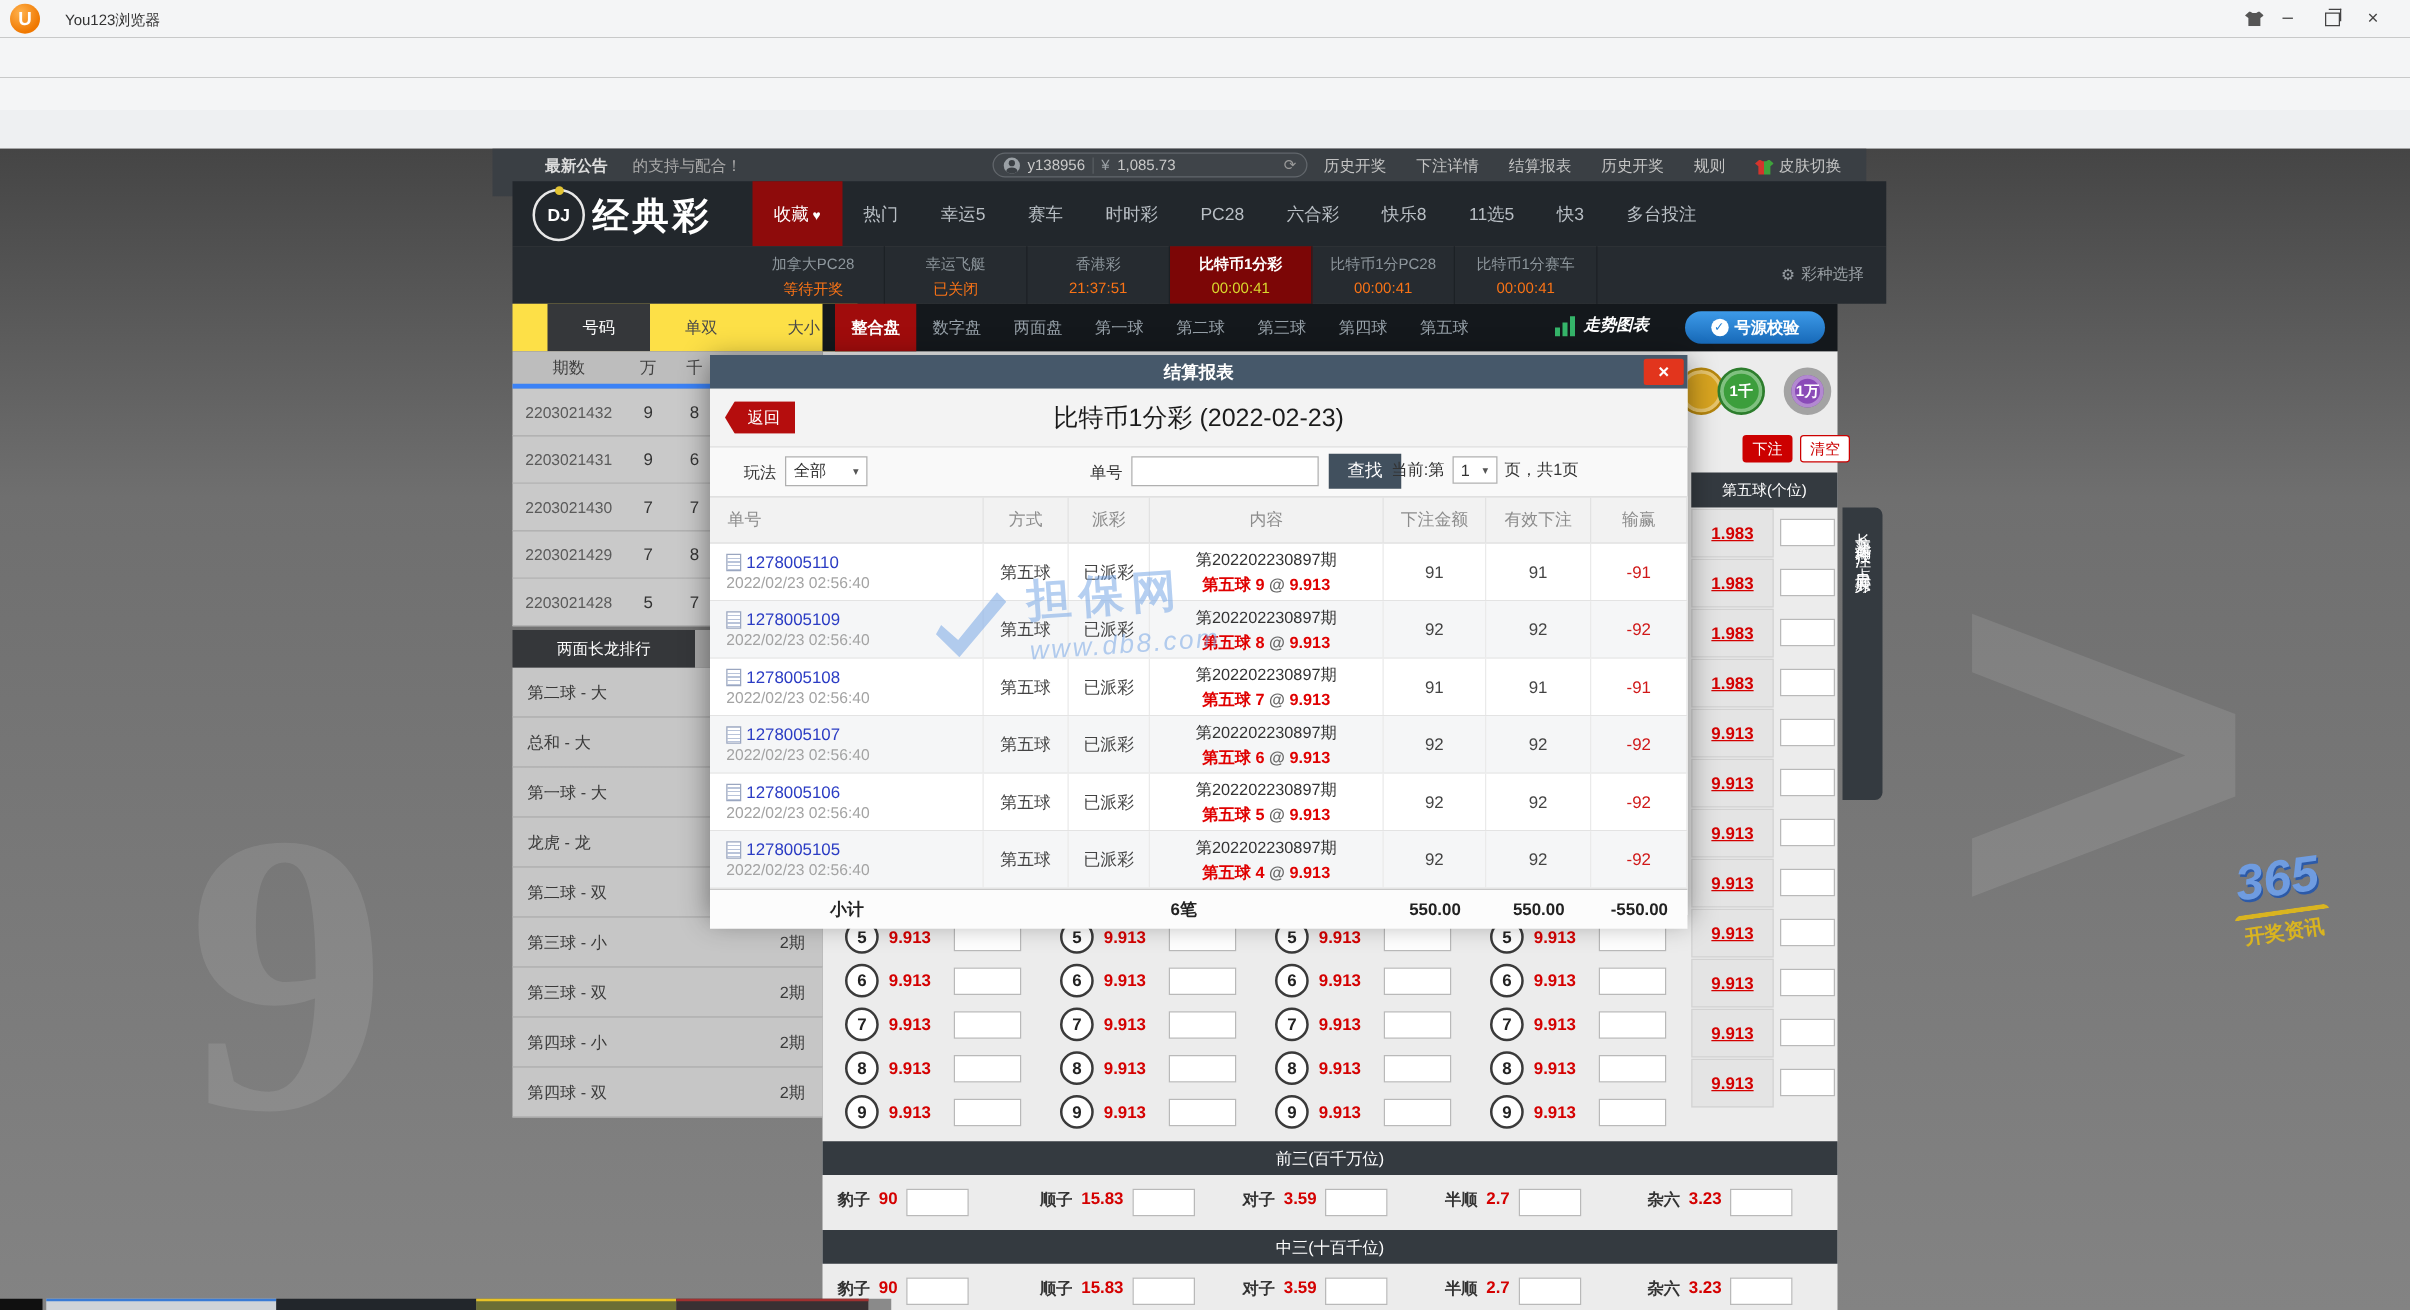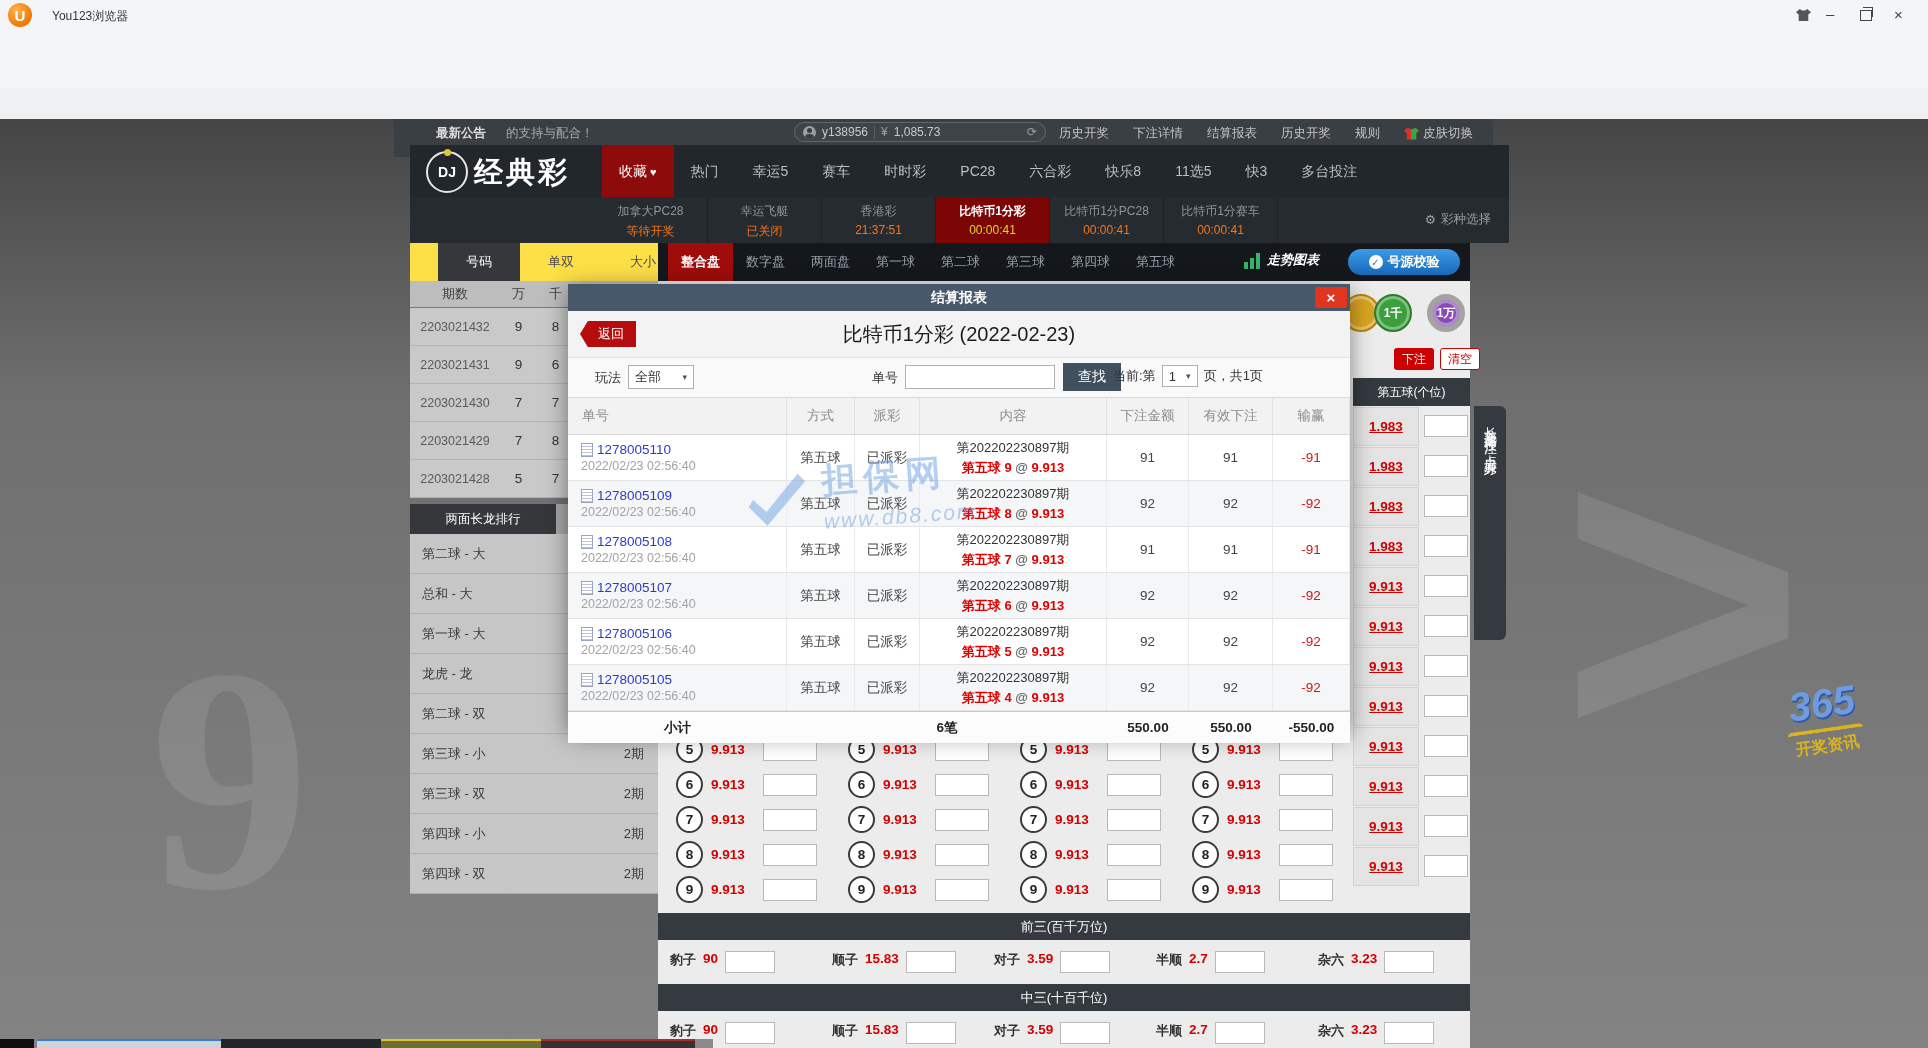--- a/index.html
+++ b/index.html
@@ -97,21 +97,21 @@
   .trendbtn{position:absolute;left:586px;top:8px;display:flex;align-items:flex-end;gap:5px;color:#fff;
             font-style:italic;font-weight:bold;font-size:13px;}
   .bars{position:relative;width:18px;height:16px;}
   .bars span{position:absolute;bottom:0;width:4px;background:#35b56a;}
   .verifybtn{position:absolute;left:690px;top:6px;width:112px;height:26px;border-radius:13px;
              background:linear-gradient(#3d9ae8,#1769b8);color:#fff;font-weight:bold;font-size:13px;gap:5px;}
   .seal{width:14px;height:14px;border-radius:50%;background:#fff;color:#1f7fd4;font-size:10px;}
 
   
   .results{left:410px;top:281px;width:248px;}
-  .rhead{display:flex;height:26px;background:#bdbdbd;color:#3f3f3f;font-size:13px;border-bottom:1px solid #3b82f6;}
+  .rhead{display:flex;height:26px;background:#bdbdbd;color:#3f3f3f;font-size:13px;border-bottom:4px solid #3b82f6;}
   .rrow{display:flex;height:37px;background:#c9c9c9;border-bottom:1px solid #b2b2b2;}
   .rc1{width:90px;}.rcd{width:37px;}
   .rrow .rc1{color:#5a5a5a;font-size:12.5px;}
   .rrow .rcd{color:#333;font-size:13.5px;}
   .dragon{left:410px;top:504px;width:248px;}
   .dtabs{display:flex;height:30px;}
   .dtab1{width:146px;background:#35373a;color:#fff;font-size:12.5px;}
   .dtab2{width:102px;background:#a8a8a8;}
   .drow{display:flex;align-items:center;height:40px;background:#c6c6c6;border-bottom:1px solid #aeaeae;
         color:#3a3a3a;font-size:13px;padding:0 14px 0 12px;box-sizing:border-box;justify-content:space-between;}

